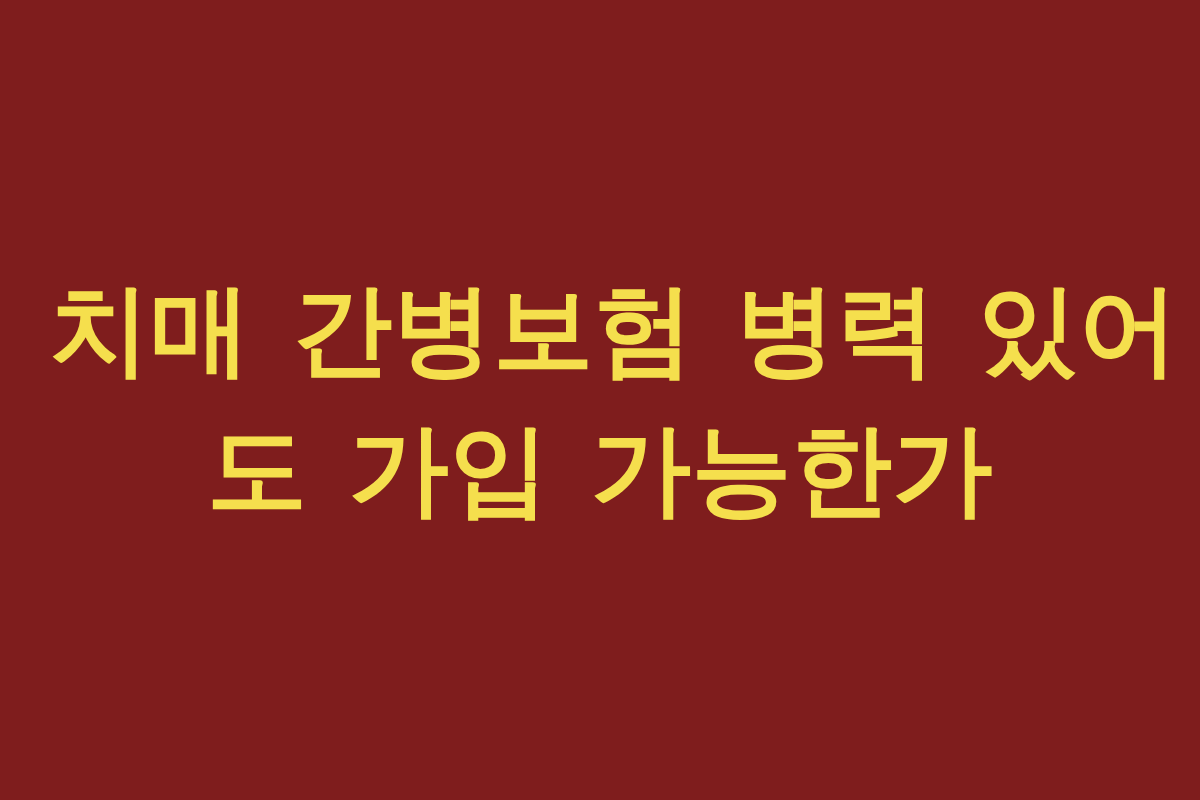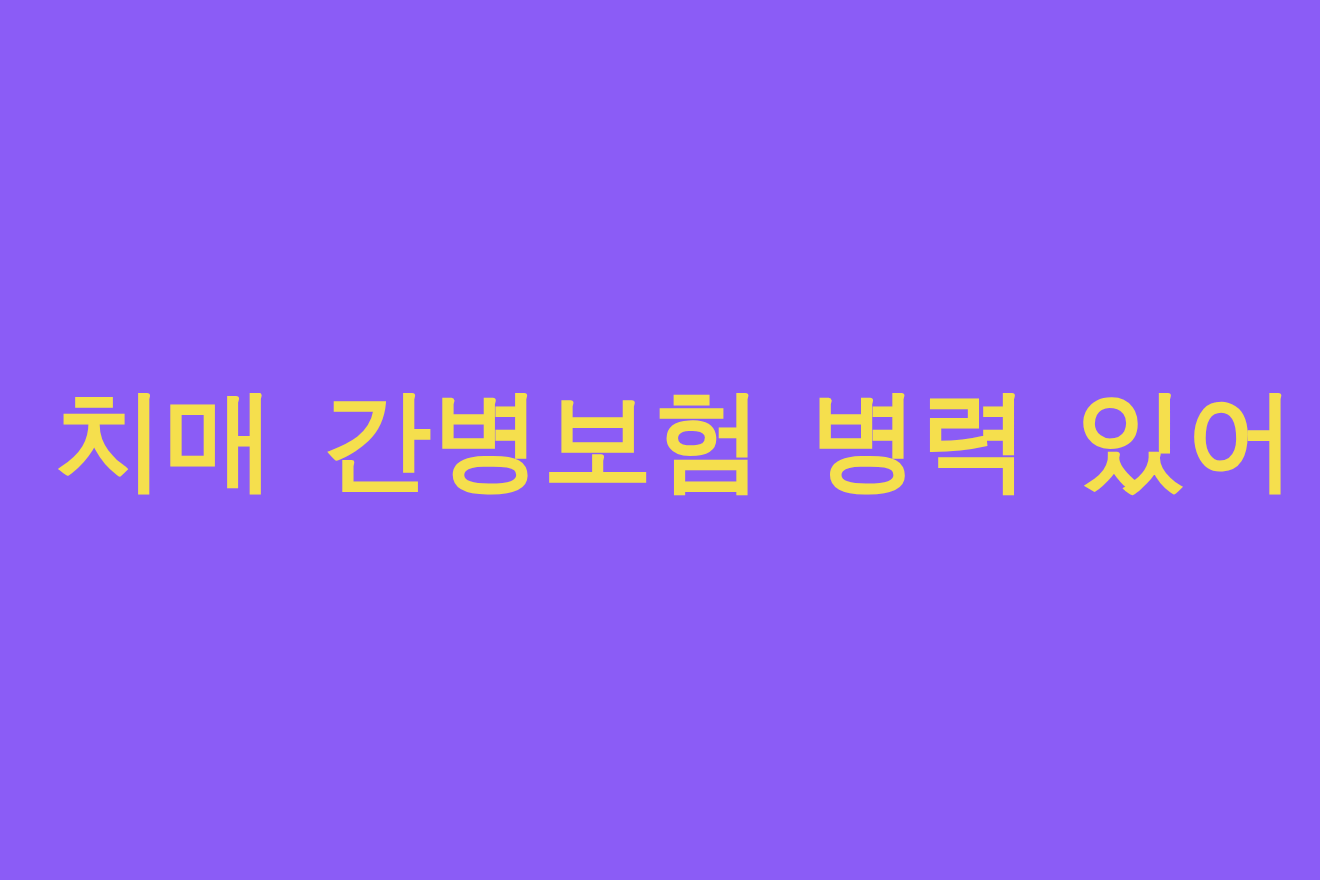--- a/index.html
+++ b/index.html
@@ -57,22 +57,23 @@
   }
 
   
   .headline .line-2 {
     font-size: 100px;
   }
 </style>
 </head>
 <body>
 
-<div class="banner" style="background: #8b5cf6; width: 1200px; height: 800px;">
+<div class="banner" style="background: #7f1d1d; width: 1200px; height: 800px;">
 
   <h1 class="headline" style="color: rgb(245, 223, 77);">
 
     <span class="line line-1">치매 간병보험 병력 있어</span>
 
+    <span class="line line-2">도 가입 가능한가</span>
 
   </h1>
 
 </div>
 
 </body></html>

